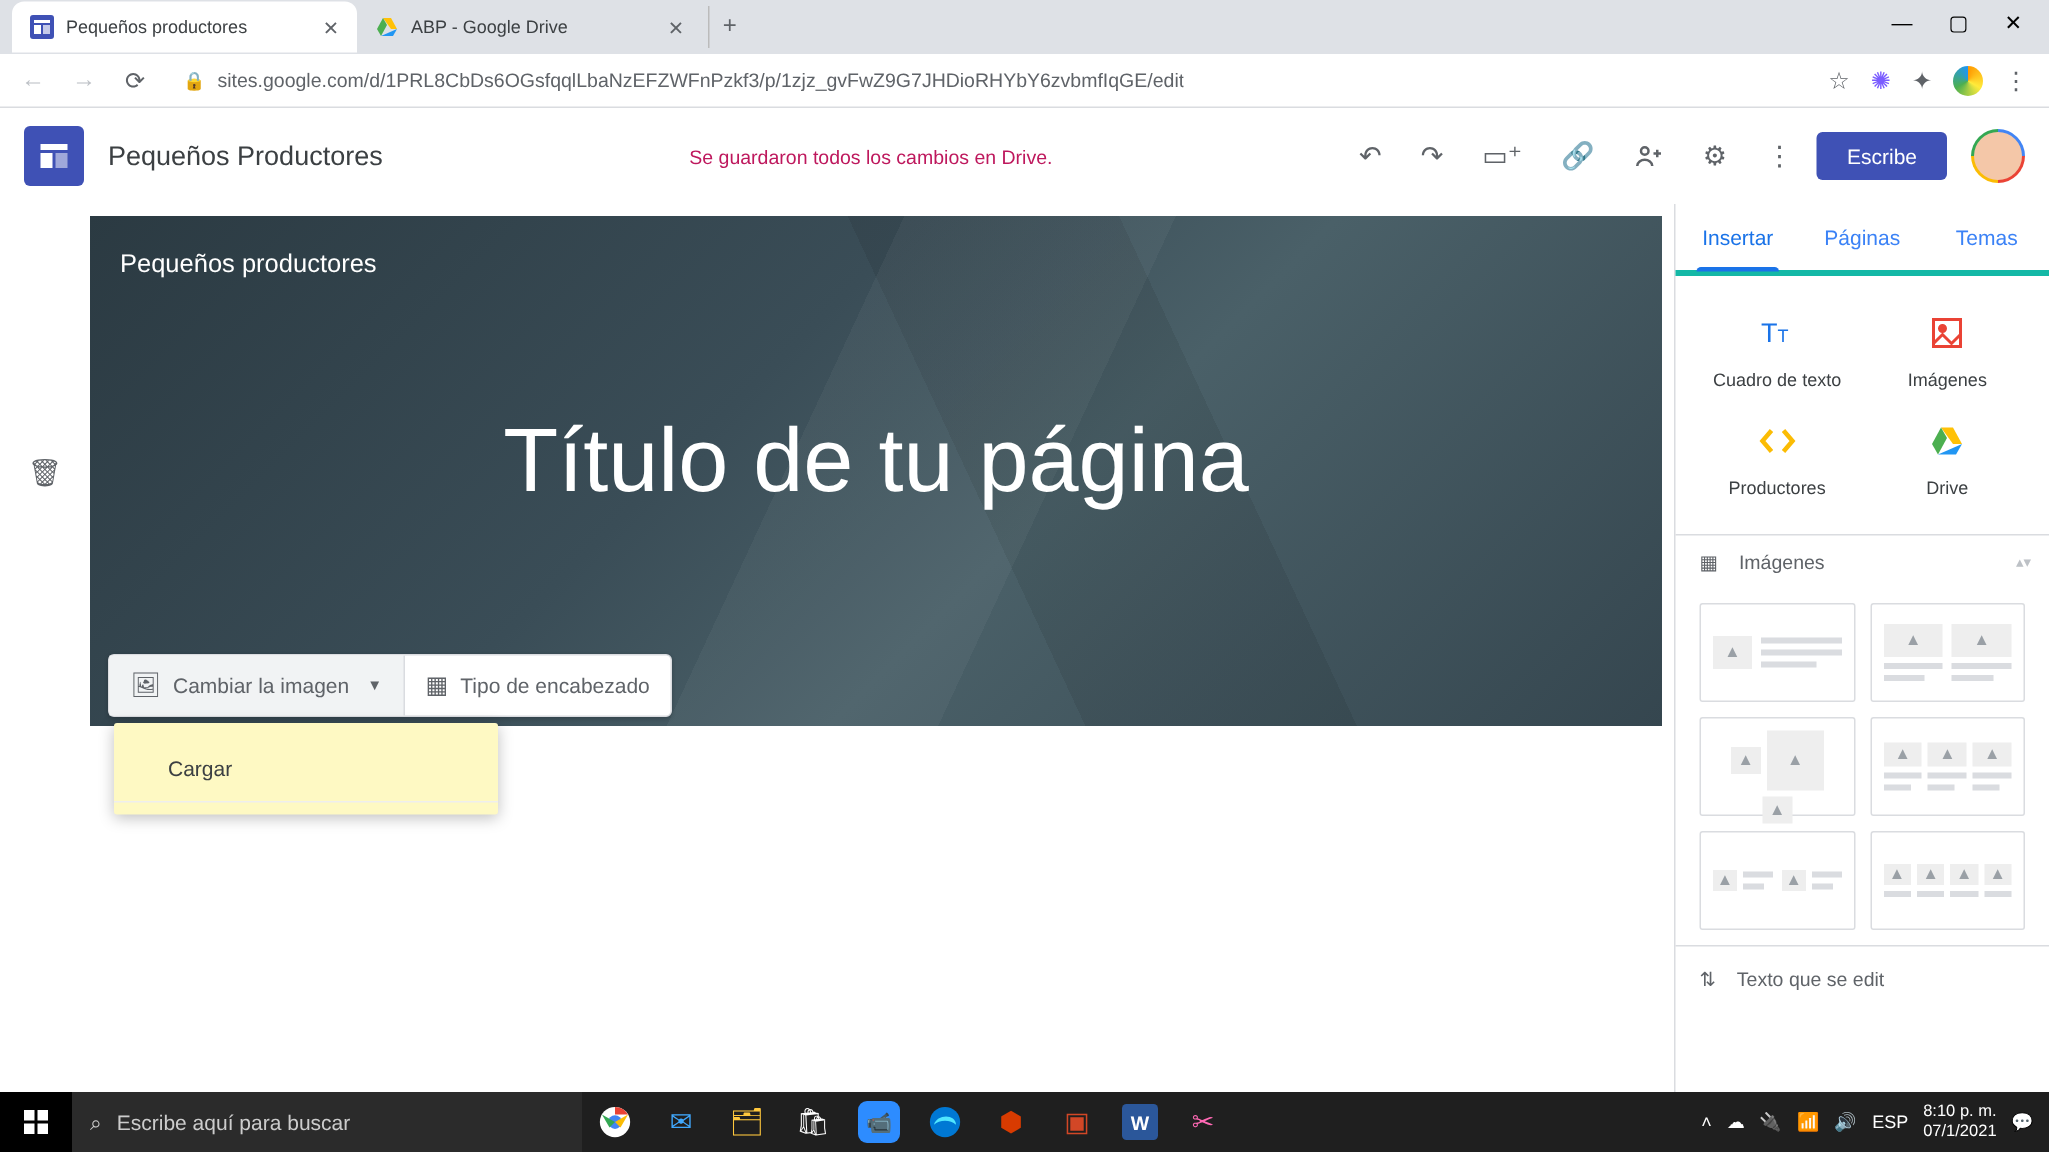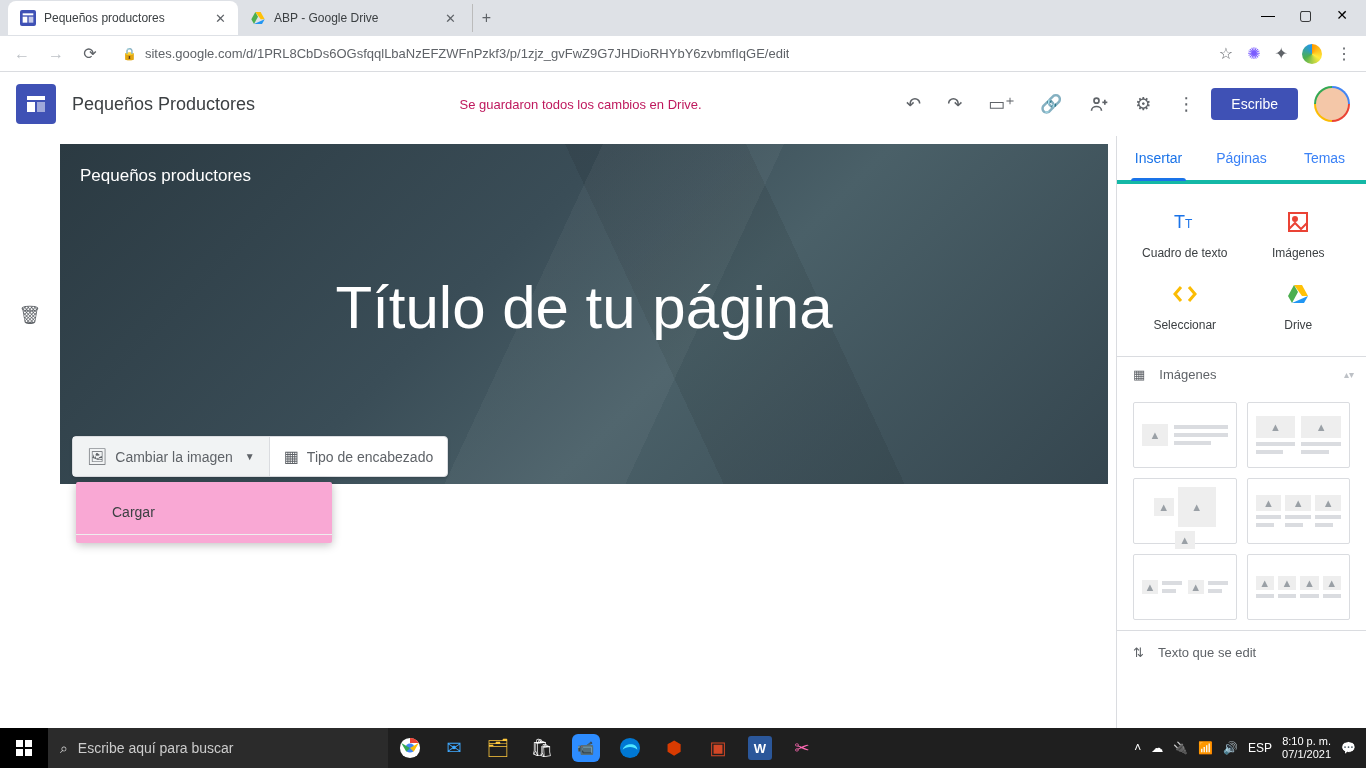--- a/index.html
+++ b/index.html
@@ -52,21 +52,21 @@
 .site-name { position:absolute; top:22px; left:20px; color:#fff; font-size:17px; font-weight:400; }
 .page-title { position:absolute; top:50%; left:50%; transform:translate(-50%,-60%); color:#fff; font-size:60px; font-weight:300; text-align:center; line-height:1.15; }
 
 .header-tools { position:absolute; left:12px; top:292px; display:flex; background:#fff; border:1px solid #dadce0; border-radius:4px; box-shadow:0 1px 3px rgba(0,0,0,0.2); }
 .tool-btn { display:flex; align-items:center; gap:8px; padding:10px 14px; font-size:14px; color:#5f6368; border-right:1px solid #dadce0; }
 .tool-btn:last-child { border-right:none; }
 .tool-btn.open { background:#f1f3f4; }
 .tool-icon { font-size:16px; color:#5f6368; }
 .dropdown-arrow { font-size:10px; margin-left:4px; }
 
-.dropdown-menu { position:absolute; left:16px; top:338px; width:256px; background:#f9a8d4; box-shadow:0 2px 10px rgba(0,0,0,0.25); border-radius:2px; padding:8px 0; z-index:10; }
+.dropdown-menu { position:absolute; left:16px; top:338px; width:256px; background:#fef9c3; box-shadow:0 2px 10px rgba(0,0,0,0.25); border-radius:2px; padding:8px 0; z-index:10; }
 .dropdown-item { padding:14px 20px 14px 36px; font-size:14px; color:#3c4043; }
 .dropdown-item:first-child { border-bottom:1px solid #eee; }
 
 
 .sidebar { width:250px; border-left:1px solid #dadce0; display:flex; flex-direction:column; background:#fff; }
 .sidebar-tabs { display:flex; height:48px; border-bottom:4px solid #14b8a6; }
 .sidebar-tab { flex:1; display:flex; align-items:center; justify-content:center; font-size:14px; color:#3b82f6; position:relative; }
 .sidebar-tab.active { color:#1a73e8; font-weight:500; }
 .sidebar-tab.active::after { content:''; position:absolute; bottom:-1px; left:14px; right:14px; height:3px; background:#1a73e8; border-radius:3px 3px 0 0; }
 
@@ -236,21 +236,21 @@
           </div>
         <span>Imágenes</span>
       </div>
       <div class="insert-item">
         <div class="ii-icon">
             <svg width="26" height="18" viewBox="0 0 26 18" fill="none" stroke="#fbbc04" stroke-width="3">
               <polyline points="9,2 3,9 9,16"></polyline>
               <polyline points="17,2 23,9 17,16"></polyline>
             </svg>
           </div>
-        <span>Seleccionar</span>
+        <span>Productores</span>
       </div>
       <div class="insert-item">
         <div class="ii-icon">
             <svg viewBox="0 0 24 24" width="24" height="24">
               <polygon points="8,3 16,3 22,14 16,14" fill="#ffc107"></polygon>
               <polygon points="2,14 8,3 12,10 6,21" fill="#4caf50"></polygon>
               <polygon points="6,21 22,14 18,21" fill="#2196f3"></polygon>
             </svg>
           </div>
         <span>Drive</span>

